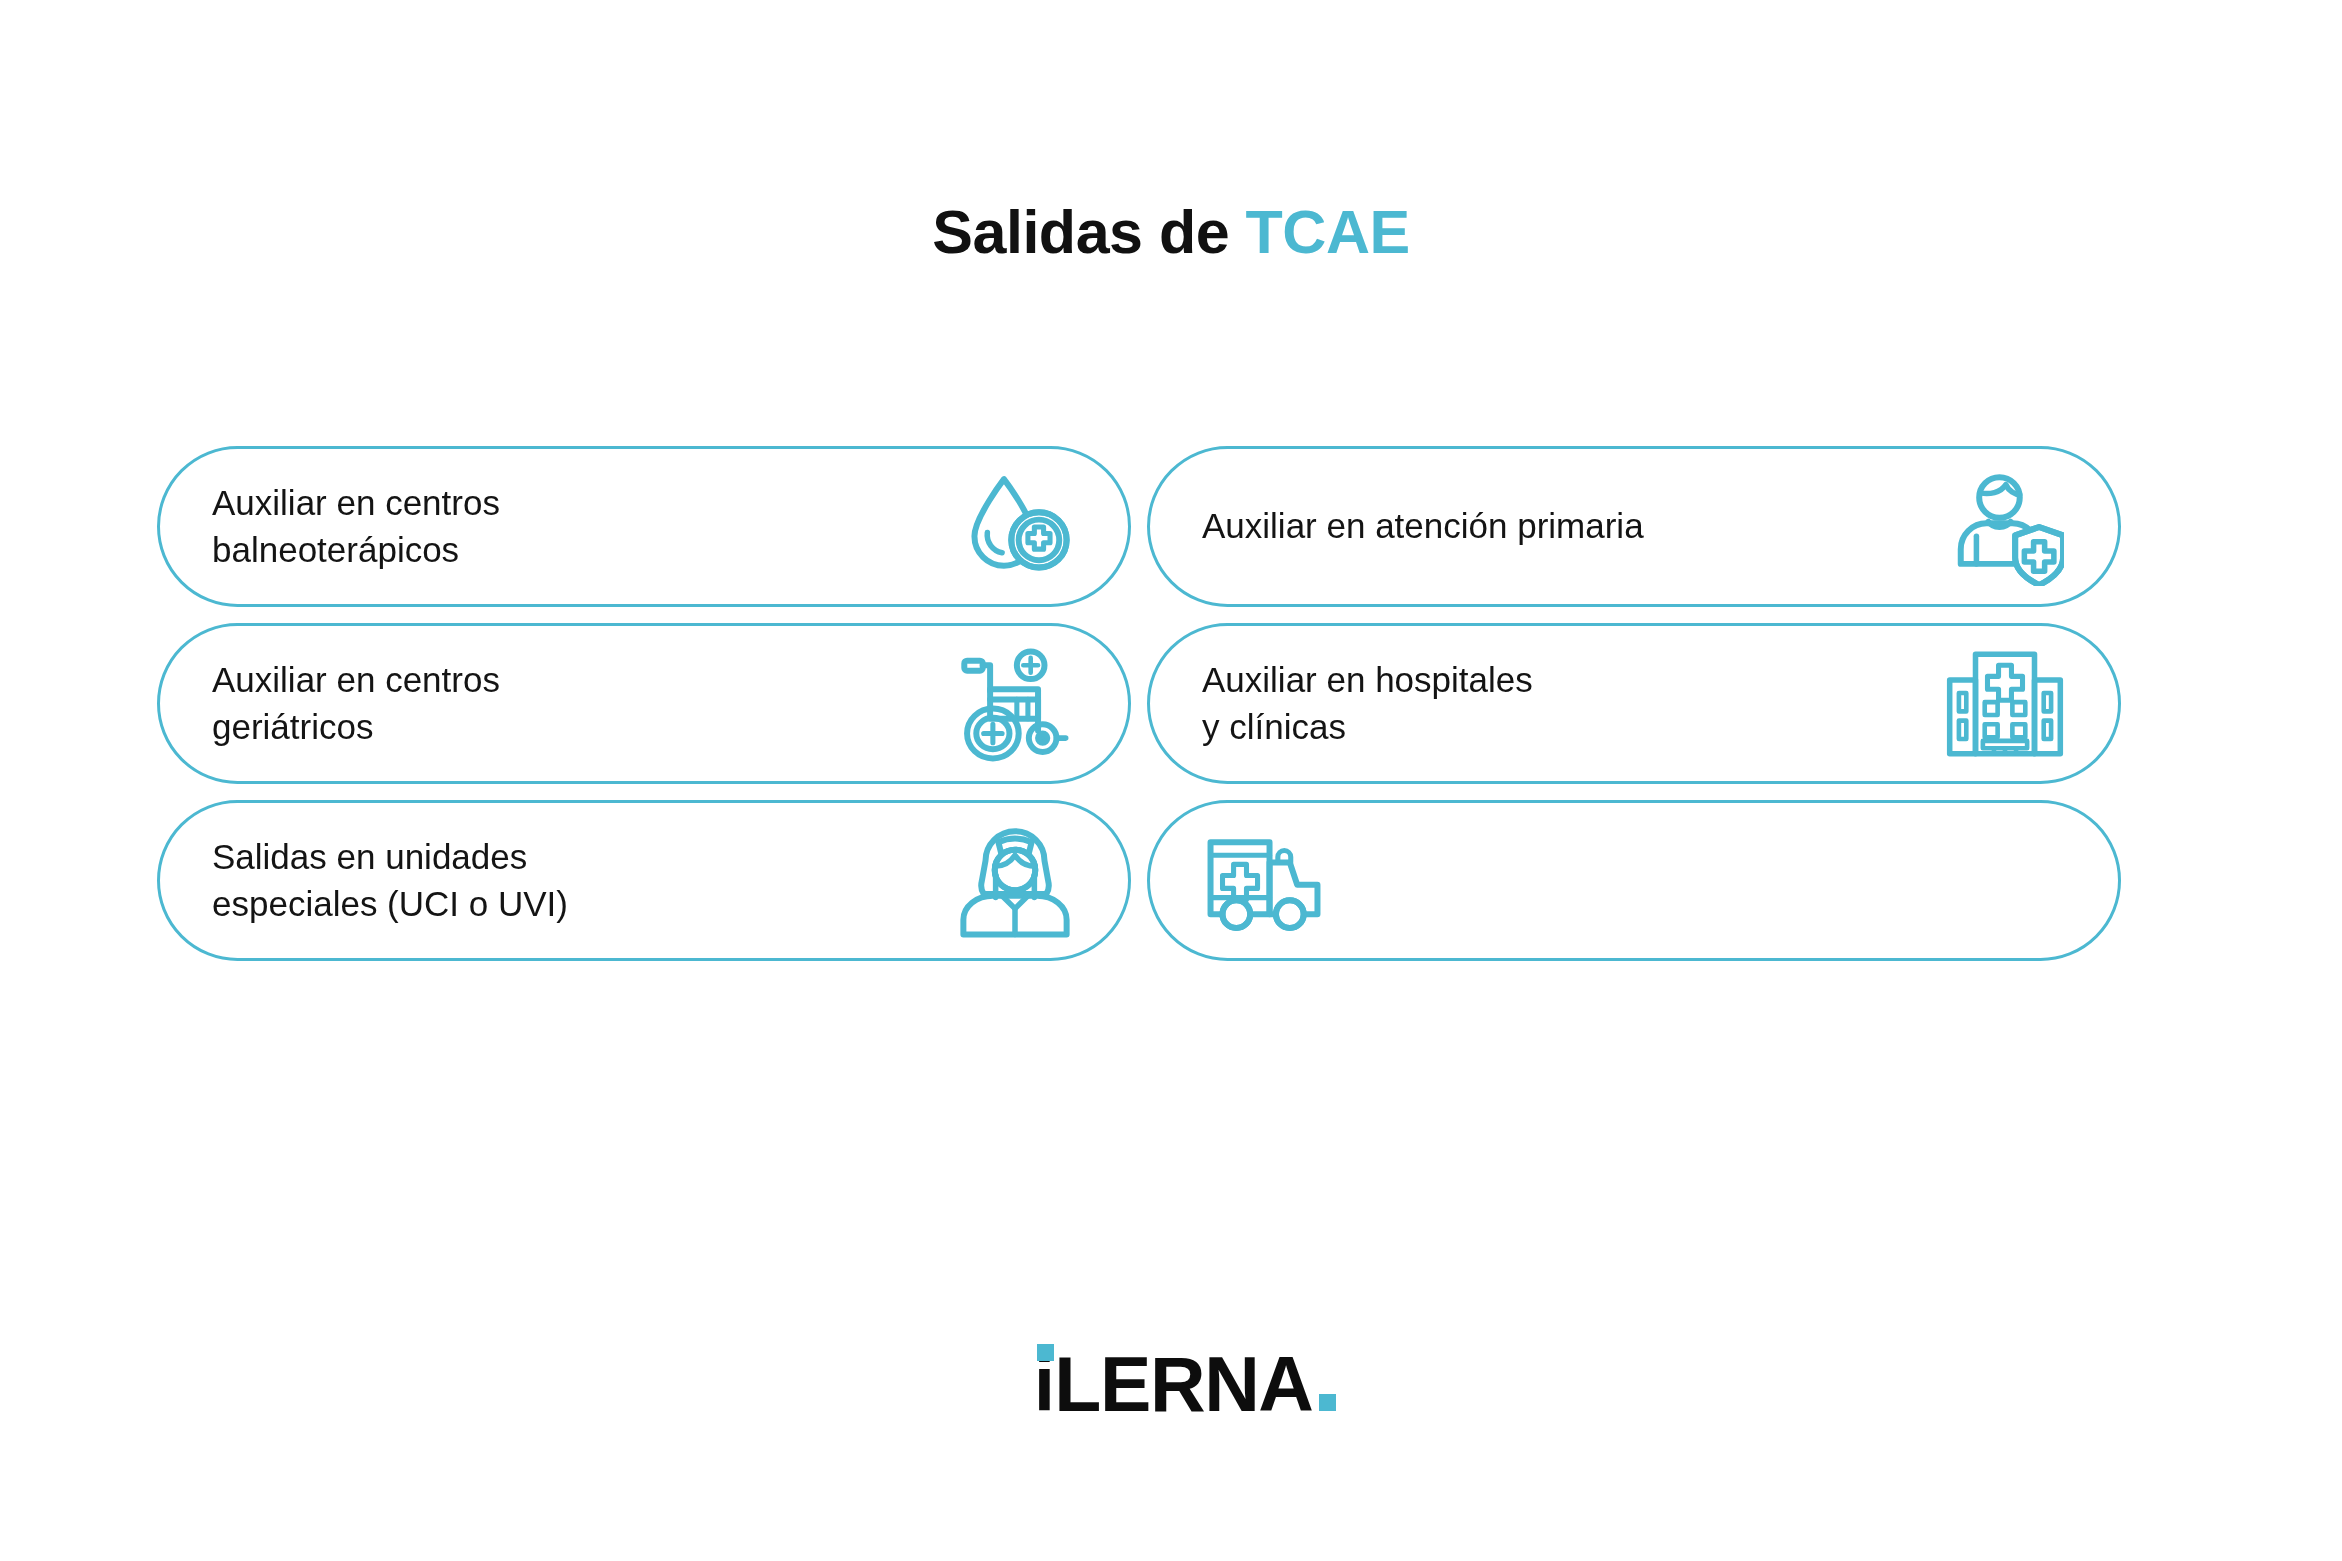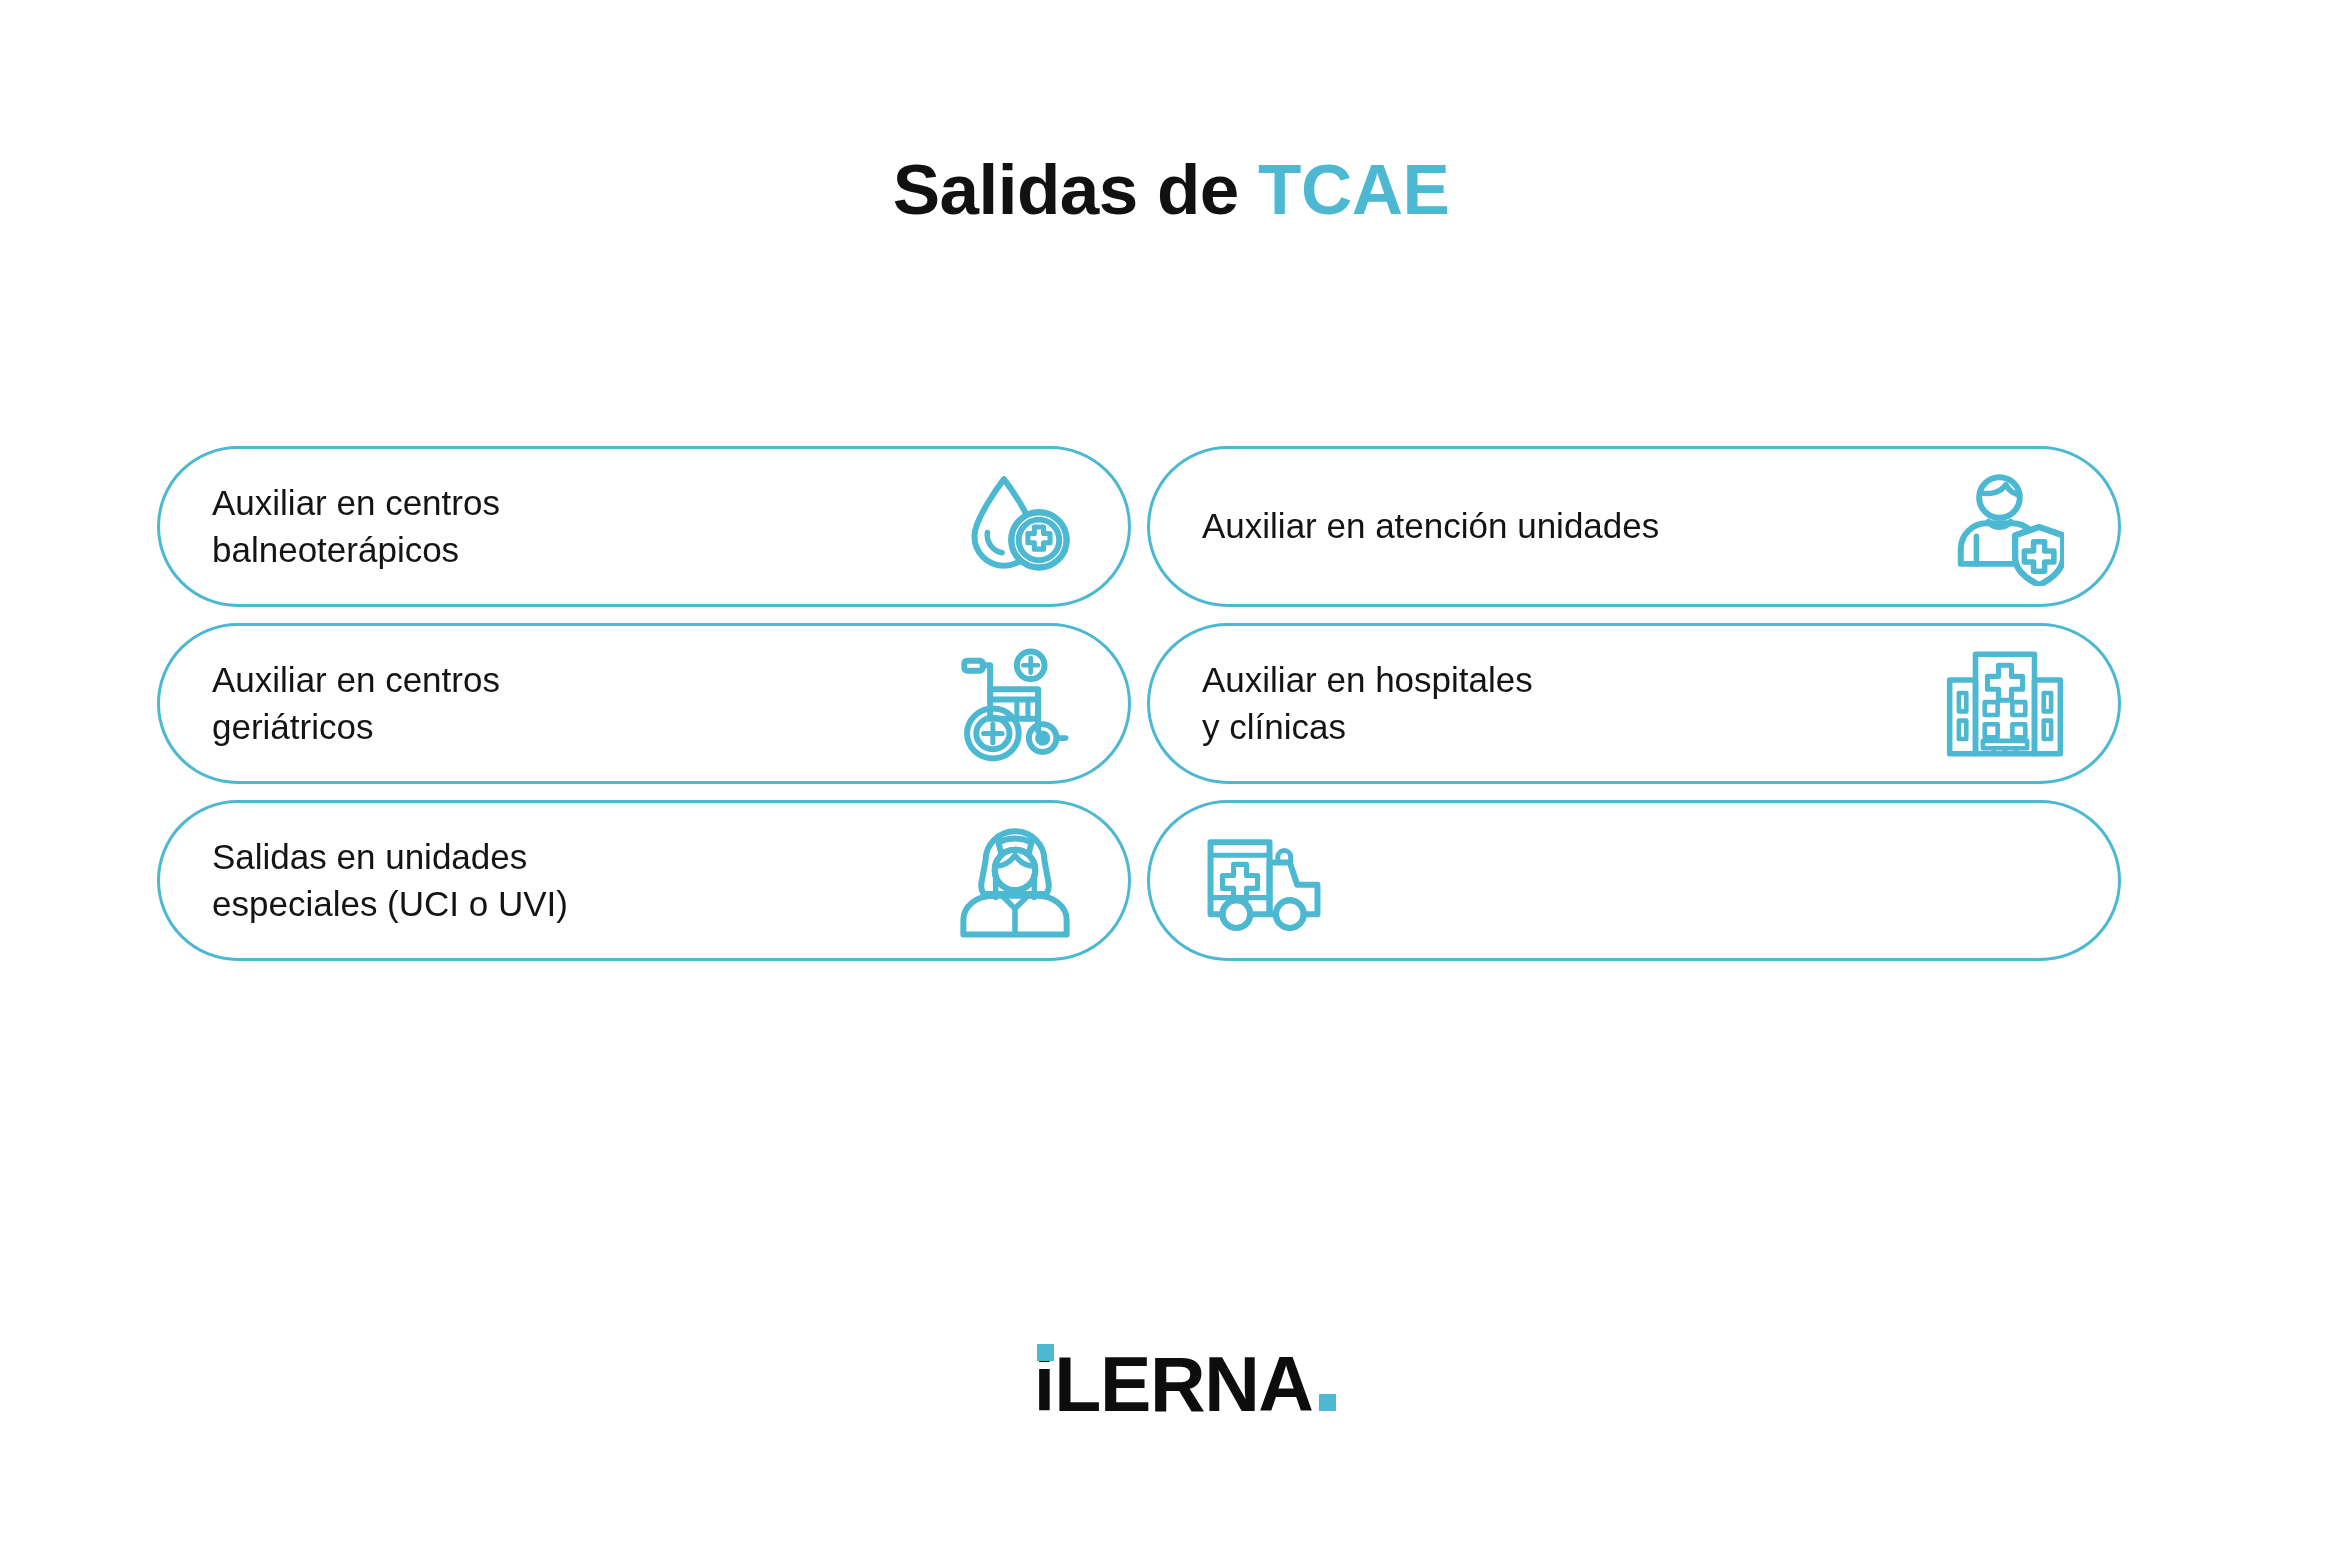--- a/index.html
+++ b/index.html
@@ -17,26 +17,27 @@
 
   
   #title-block {
     position: absolute;
     top: 154px;
     left: 0;
     width: 2342px;
     text-align: center;
   }
   #page-title {
-    font-size: 71px;
+    font-size: 61px;
     font-weight: 700;
     color: #111111;
     letter-spacing: -0.5px;
     line-height: 1;
     white-space: nowrap;
+    margin-top: 48px;
   }
   #page-title .accent {
     color: #4cb8d1;
     font-weight: 800;
   }
 
   
   #cards-grid {
     position: absolute;
     top: 446px;
@@ -139,21 +140,21 @@
         <path d="M34 70 a20 20 0 0 0 16 22" stroke-width="6"></path>
         <circle cx="90" cy="78" r="30" fill="#ffffff"></circle>
         <circle cx="90" cy="78" r="30"></circle>
         <circle cx="90" cy="78" r="22"></circle>
         <path d="M85 64 h10 v7 h7 v10 h-7 v7 h-10 v-7 h-7 v-10 h7 Z" stroke-width="5.5"></path>
       </svg>
     </div>
   </div>
 
   <div class="card">
-    <div class="card-label">Auxiliar en atención unidades</div>
+    <div class="card-label">Auxiliar en atención primaria</div>
     <div class="card-icon">
       <svg viewBox="0 0 128 128" fill="none" stroke="#4cb8d1" stroke-width="6.5" stroke-linecap="round" stroke-linejoin="round">
         <circle cx="58" cy="32" r="22"></circle>
         <path d="M37 27 c10 2 22 0 28 -9 c3 7 10 11 15 11" stroke-width="6"></path>
         <path d="M16 104 v-16 a28 28 0 0 1 28 -28 h28 a28 28 0 0 1 28 28 v16 Z"></path>
         <path d="M46 58 a13 10 0 0 0 24 0" stroke-width="6"></path>
         <path d="M33 104 V74" stroke-width="6"></path>
         <path d="M75 73 l26 -9 l26 9 v24 c0 14 -14 24 -26 30 c-12 -6 -26 -16 -26 -30 Z" fill="#ffffff"></path>
         <path d="M75 73 l26 -9 l26 9 v24 c0 14 -14 24 -26 30 c-12 -6 -26 -16 -26 -30 Z"></path>
         <path d="M95 80 h12 v10 h10 v12 h-10 v10 h-12 v-10 h-10 v-12 h10 Z" stroke-width="6"></path>

